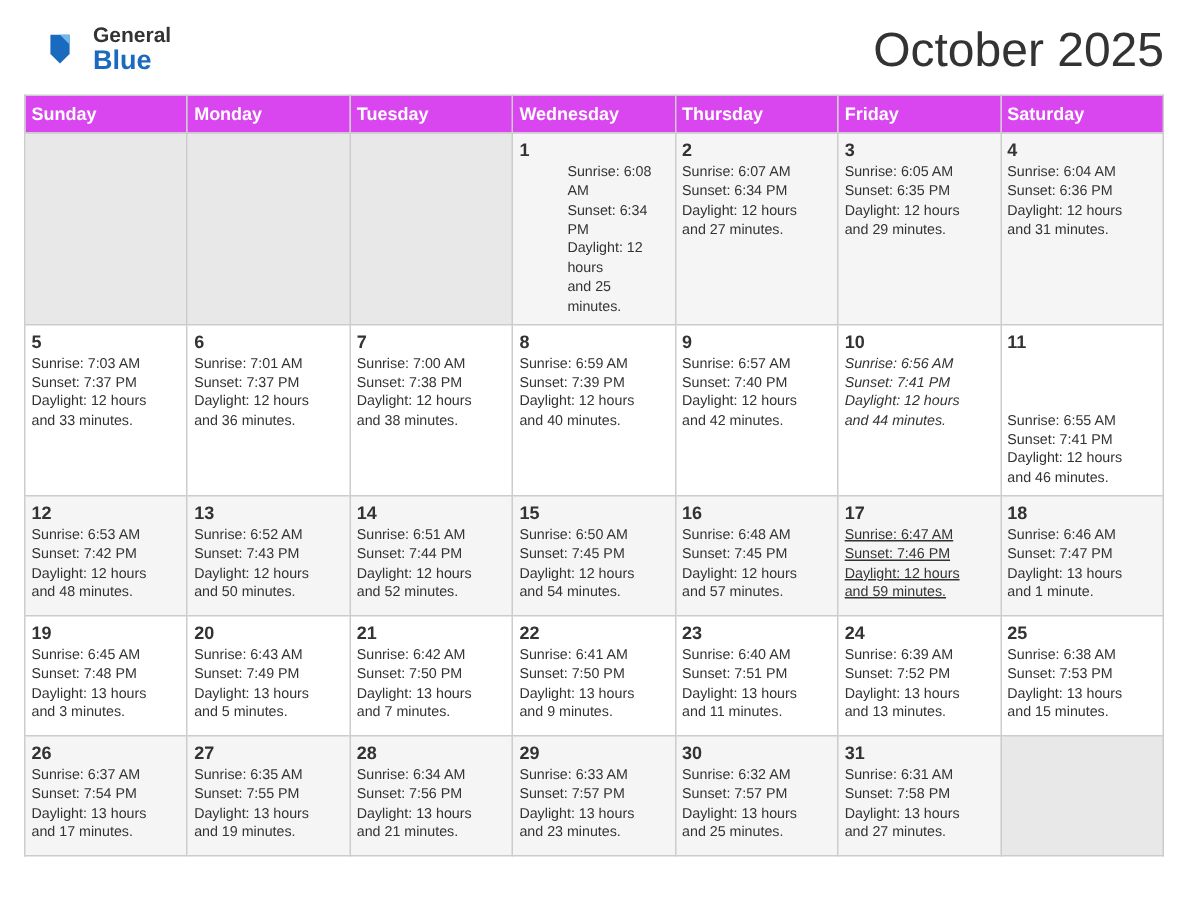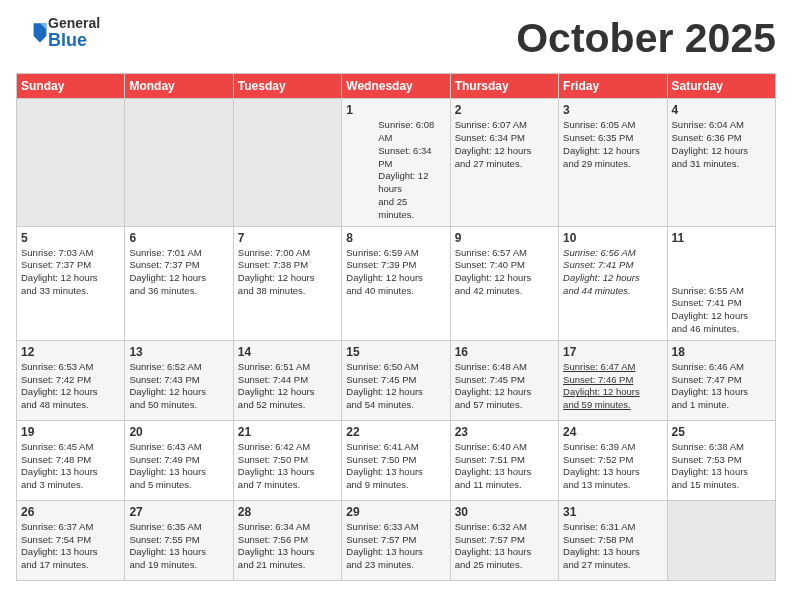--- a/index.html
+++ b/index.html
@@ -12,45 +12,45 @@
     }
     .header {
       display: flex;
       align-items: flex-start;
       justify-content: space-between;
       margin-bottom: 12px;
     }
     .logo {
       display: flex;
       align-items: center;
-      gap: 0;
+      gap: 14px;
     }
     .logo-icon {
       width: 32px;
       height: 28px;
     }
     .title-block {
       text-align: right;
     }
     .month-title {
-      font-size: 41px;
-      font-weight: bold;
+      font-size: 32px;
+      font-weight: normal;
       color: #333;
       line-height: 1.1;
     }
     .location-title {
       font-size: 15px;
       color: #555;
     }
     table {
       width: 100%;
       border-collapse: collapse;
     }
     thead tr th {
-      background: #ef4444;
+      background: #d946ef;
       color: #fff;
       font-size: 12px;
       font-weight: bold;
       padding: 5px 4px;
       text-align: left;
       border: 1px solid #ccc;
     }
     tbody tr td {
       vertical-align: top;
       border: 1px solid #ccc;

